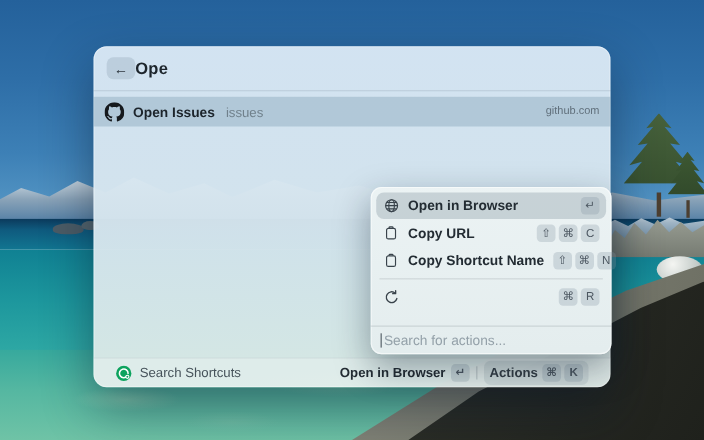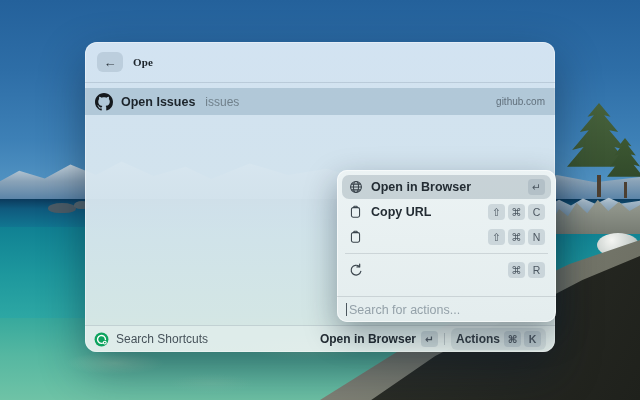--- a/index.html
+++ b/index.html
@@ -56,29 +56,29 @@
 
   
   .window{position:absolute;left:85px;top:42px;width:470px;height:310px;border-radius:12px;
     background:linear-gradient(180deg,rgba(216,231,244,.97) 0%,rgba(215,230,238,.96) 55%,rgba(221,234,230,.95) 100%);
     box-shadow:0 18px 45px rgba(8,24,44,.45), inset 0 0 0 1px rgba(255,255,255,.38);}
   .header{display:flex;align-items:center;height:40px;padding:0 12px;
     border-bottom:1px solid rgba(48,68,88,.15);}
   .back-btn{width:26px;height:20px;border-radius:6px;border:none;cursor:pointer;
     background:rgba(110,130,148,.22);display:flex;align-items:center;justify-content:center;
     font-size:13px;color:#2c353d;padding:0;font-family:inherit;}
-  .query{margin-left:10px;font-size:11px;font-weight:700;color:#1d252c;letter-spacing:.2px;font-family:Liberation Serif, serif;}
+  .query{font-size:15px;font-weight:700;color:#1d252c;letter-spacing:.2px;}
   .list-row{display:flex;align-items:center;height:27px;margin-top:5px;padding:0 10px;gap:8px;
     background:rgba(104,138,163,.30);}
   .gh-icon{width:18px;height:18px;display:flex;align-items:center;justify-content:center;}
   .row-title{font-size:12.5px;font-weight:700;color:#1c242b;}
   .row-subtitle{font-size:12px;color:#70808b;margin-left:2px;}
   .row-accessory{margin-left:auto;font-size:10px;color:#61707c;}
   .footer{position:absolute;left:0;right:0;bottom:0;height:26px;display:flex;align-items:center;
-    padding:0 9px;gap:7px;border-top:1px solid rgba(48,68,88,.16);
+    padding:0 20px;gap:7px;border-top:1px solid rgba(48,68,88,.16);
     background:rgba(240,246,246,.35);border-radius:0 0 12px 12px;font-size:12px;margin-top:28px;}
   .app-icon{width:15px;height:15px;display:flex;align-items:center;justify-content:center;}
   .app-name{color:#46525a;}
   .footer-right{margin-left:auto;display:flex;align-items:center;gap:6px;}
   .primary-btn{display:flex;align-items:center;gap:5px;font-weight:700;color:#242d34;cursor:pointer;}
   .vsep{width:1px;height:12px;background:rgba(60,75,88,.25);}
   .actions-btn{display:flex;align-items:center;gap:4px;color:#333d45;font-weight:600;cursor:pointer;
     background:rgba(145,162,173,.24);padding:3px 5px;border-radius:6px;}
   .keycap{min-width:17px;height:16px;padding:0 3px;border-radius:4px;box-sizing:border-box;
     background:rgba(128,147,160,.28);color:#4c5761;font-size:10.5px;
@@ -209,20 +209,21 @@
             <span class="keycap">C</span>
           </span>
         </div>
         <div class="menu-row">
           <span class="menu-icon">
             <svg viewBox="0 0 16 16" width="13" height="14" fill="none" stroke="#39434b" stroke-width="1.3">
               <rect x="3" y="2.6" width="10" height="11.8" rx="2"></rect>
               <path d="M5.8 2.6V2a1 1 0 0 1 1-1h2.4a1 1 0 0 1 1 1v.6" fill="none"></path>
             </svg>
           </span>
+          <span class="menu-label">Copy Shortcut Name</span>
           <span class="menu-keys">
             <span class="keycap">⇧</span>
             <span class="keycap">⌘</span>
             <span class="keycap">N</span>
           </span>
         </div>
         <div class="menu-divider"></div>
         <div class="menu-row">
           <span class="menu-icon">
             <svg viewBox="0 0 16 16" width="14" height="14" fill="none" stroke="#39434b" stroke-width="1.4" stroke-linecap="round" stroke-linejoin="round">

